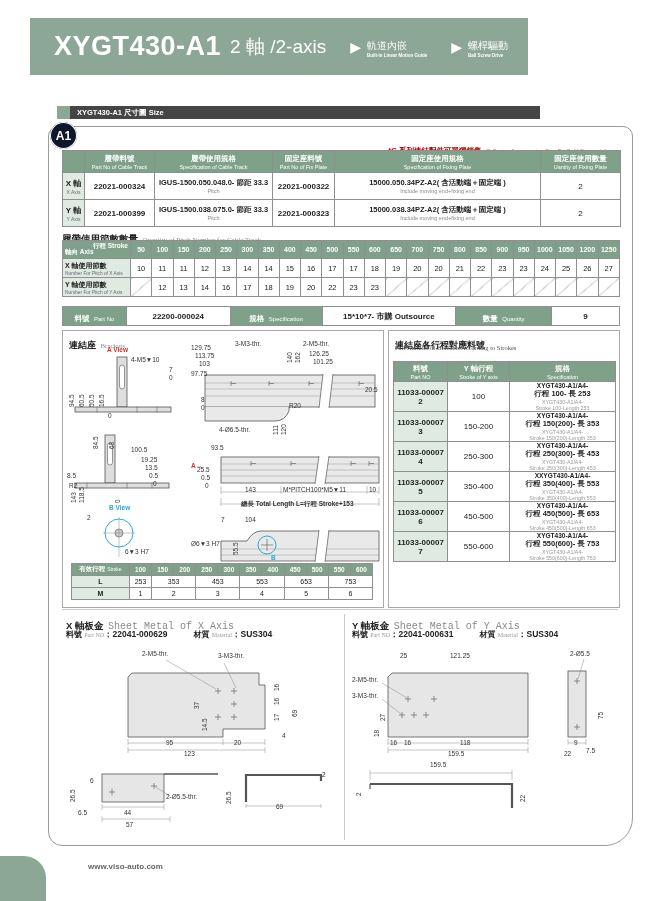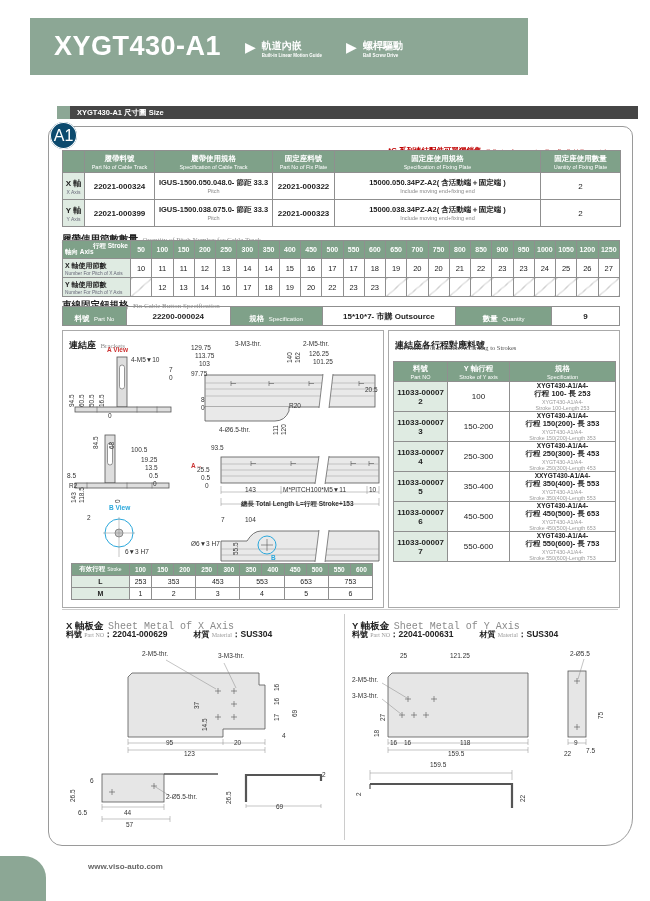--- a/index.html
+++ b/index.html
@@ -5,31 +5,31 @@
   html,body{margin:0;padding:0;background:#fff;}
   .page{position:relative;width:650px;height:901px;background:#fff;overflow:hidden;
         font-family:"Liberation Sans",sans-serif;color:#222;}
   
   .band{position:absolute;left:30px;top:18px;width:498px;height:57px;background:#8ca795;
         color:#fff;display:flex;align-items:center;box-sizing:border-box;padding-left:24px;}
   .model{font-size:27px;font-weight:bold;letter-spacing:.5px;}
   .sub{font-size:19px;margin-left:9px;font-weight:normal;white-space:nowrap;}
   .feat{display:flex;align-items:center;margin-left:24px;gap:6px;}
   .tri{font-size:14px;line-height:1;}
-  .fc{font-size:10px;font-weight:bold;line-height:1.15;white-space:nowrap;}
+  .fc{font-size:10px;font-weight:normal;line-height:1.15;white-space:nowrap;}
   .fe{font-size:4.5px;display:block;font-weight:bold;white-space:nowrap;}
   
   .chip{position:absolute;left:57px;top:106px;width:13px;height:13px;background:#8ca795;}
-  .bar{position:absolute;left:70px;top:106px;width:568px;height:13px;background:#454545;
+  .bar{position:absolute;left:70px;top:106px;width:470px;height:13px;background:#454545;
        color:#fff;font-size:7.5px;font-weight:bold;line-height:13px;padding-left:7px;box-sizing:border-box;}
   
   .mainbox{position:absolute;left:48px;top:126px;width:583px;height:718px;border:1px solid #9a9a9a;
            border-radius:10px 10px 28px 14px;}
   .badge{position:absolute;left:50px;top:122px;width:27px;height:27px;border-radius:50%;
-         background:#0c4a6e;color:#fff;font-size:16px;font-weight:normal;display:flex;
+         background:#0f172a;color:#fff;font-size:12px;font-weight:bold;display:flex;
          align-items:center;justify-content:center;box-shadow:0 0 0 1px #fff inset;}
   
   .sec-title{position:absolute;white-space:nowrap;}
   .sec-title .cjk{font-weight:bold;font-size:9.5px;color:#222;}
   .sec-title .en{font-size:7px;color:#909090;font-family:"Liberation Serif",serif;}
   .note{position:absolute;right:40px;top:139px;text-align:right;white-space:nowrap;}
   .note .note-cjk{color:#c00000;font-weight:bold;font-size:7.5px;}
   .note .note-en{color:#cf6a6a;font-size:6px;}
   
   table{border-collapse:collapse;}
@@ -117,20 +117,21 @@
   .url{position:absolute;left:88px;top:862px;font-size:8px;font-weight:bold;color:#666;}
   svg{position:absolute;left:0;top:0;}
 </style>
 </head>
 <body>
 
 <div class="page">
 
   <header class="band">
     <span class="model">XYGT430-A1</span>
+    <span class="sub">2 軸 /2-axis</span>
     <span class="feat">
       <span class="tri">▶</span>
       <span>
         <span class="fc">軌道內嵌</span>
         <span class="fe">Built-in Linear Motion Guide</span>
       </span>
     </span>
     <span class="feat">
       <span class="tri">▶</span>
       <span>
@@ -317,24 +318,20 @@
           <td class="diag"></td>
           <td class="diag"></td>
           <td class="diag"></td>
           <td class="diag"></td>
           <td class="diag"></td>
           <td class="diag"></td>
         </tr>
     </tbody>
   </table>
 
-  <div class="sec-title" style="left:62px;top:294px;">
-    <span class="cjk">束線固定鈕規格</span>
-    <span class="en">Fix Cable Button Specification</span>
-  </div>
   <table class="t3">
     <colgroup>
         <col style="width:64px">
         <col style="width:104px">
         <col style="width:92px">
         <col style="width:134px">
         <col style="width:96px">
         <col style="width:68px">
       </colgroup>
     <tbody>

